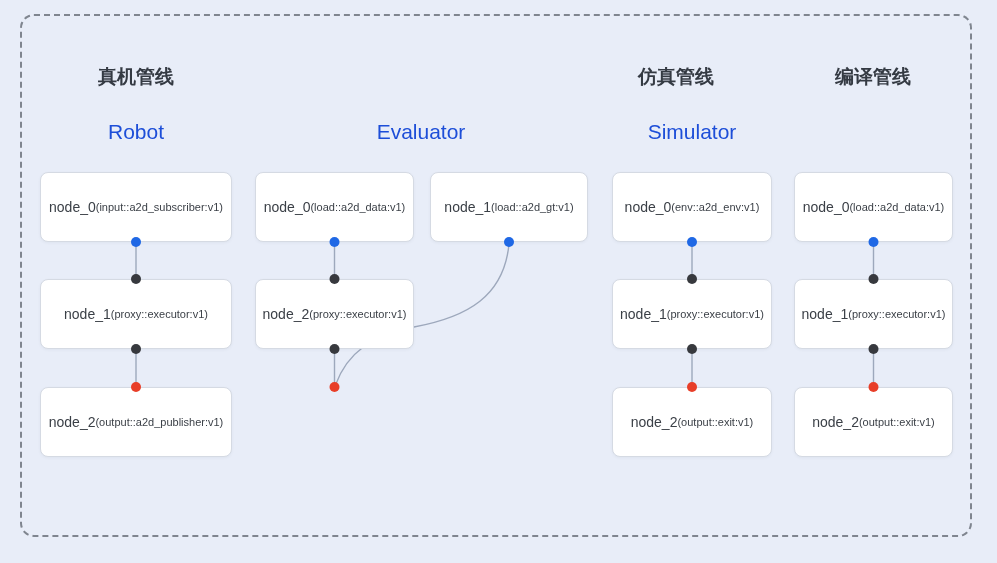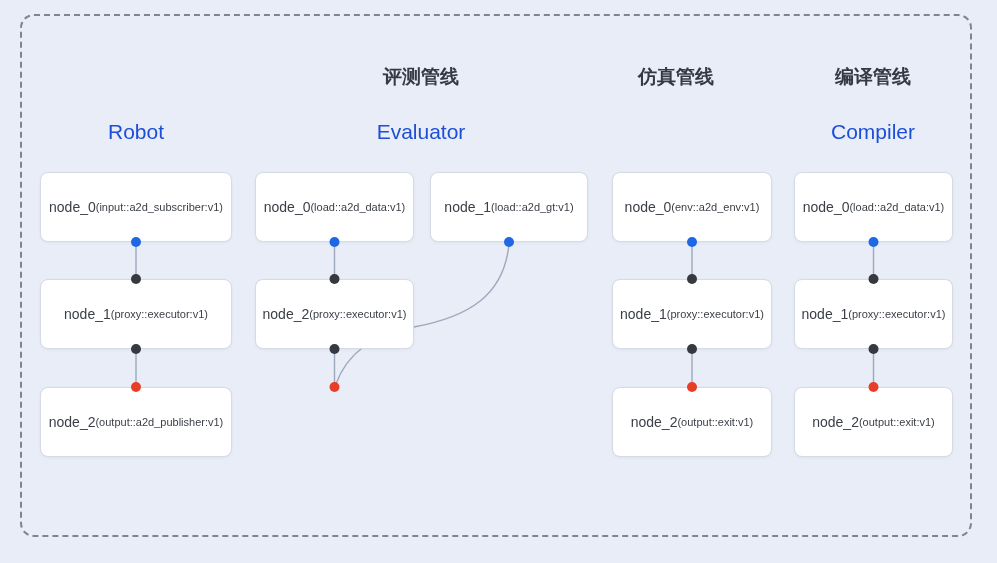--- a/index.html
+++ b/index.html
@@ -28,26 +28,26 @@
     <path d="M136,349 L136,387" fill="none" stroke-width="1.4" stroke="#9da8bc"></path>
     <path d="M334.5,242 L334.5,279" fill="none" stroke-width="1.4" stroke="#9da8bc"></path>
     <path d="M334.5,349 L334.5,387" fill="none" stroke-width="1.4" stroke="#9da8bc"></path>
     <path d="M509,244 C504,296 468,317 414,327 C372,335 347,353 335.5,385" fill="none" stroke-width="1.4" stroke="#9da8bc"></path>
     <path d="M692,242 L692,279" fill="none" stroke-width="1.4" stroke="#9da8bc"></path>
     <path d="M692,349 L692,387" fill="none" stroke-width="1.4" stroke="#9da8bc"></path>
     <path d="M873.5,242 L873.5,279" fill="none" stroke-width="1.4" stroke="#9da8bc"></path>
     <path d="M873.5,349 L873.5,387" fill="none" stroke-width="1.4" stroke="#9da8bc"></path>
   </svg>
 
+  <div class="hdr-zh" style="left:26px;">真机管线</div>
   <div class="hdr-en" style="left:26px;">Robot</div>
-  <div class="hdr-zh" style="left:311px;">评测管线</div>
   <div class="hdr-en" style="left:311px;">Evaluator</div>
   <div class="hdr-zh" style="left:566px;">仿真管线</div>
+  <div class="hdr-en" style="left:582px;">Simulator</div>
   <div class="hdr-zh" style="left:763px;">编译管线</div>
-  <div class="hdr-en" style="left:763px;">Compiler</div>
 
   <div class="node" style="left:40px;top:172px;width:192px;">
     <div class="node-name">node_0</div>
     <div class="node-type">(input::a2d_subscriber:v1)</div>
   </div>
   <div class="node" style="left:40px;top:279px;width:192px;">
     <div class="node-name">node_1</div>
     <div class="node-type">(proxy::executor:v1)</div>
   </div>
   <div class="node" style="left:40px;top:387px;width:192px;">

